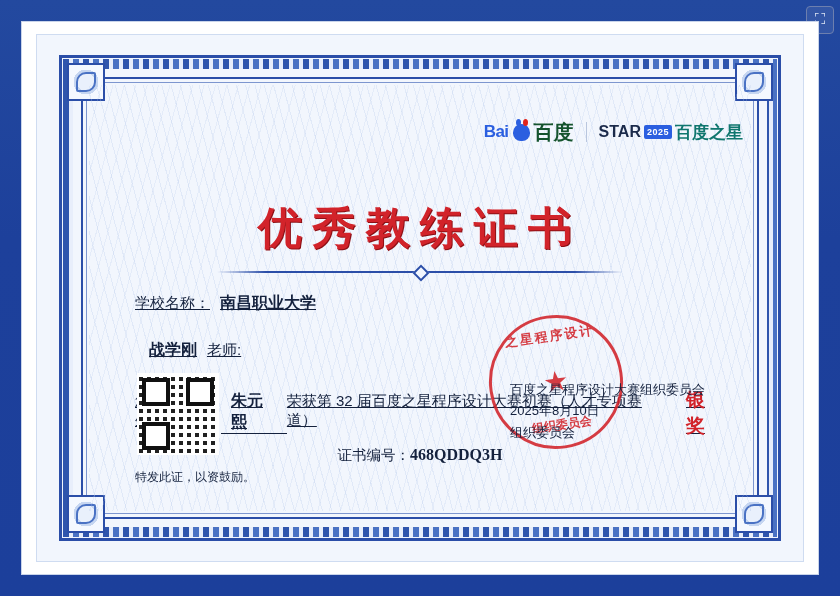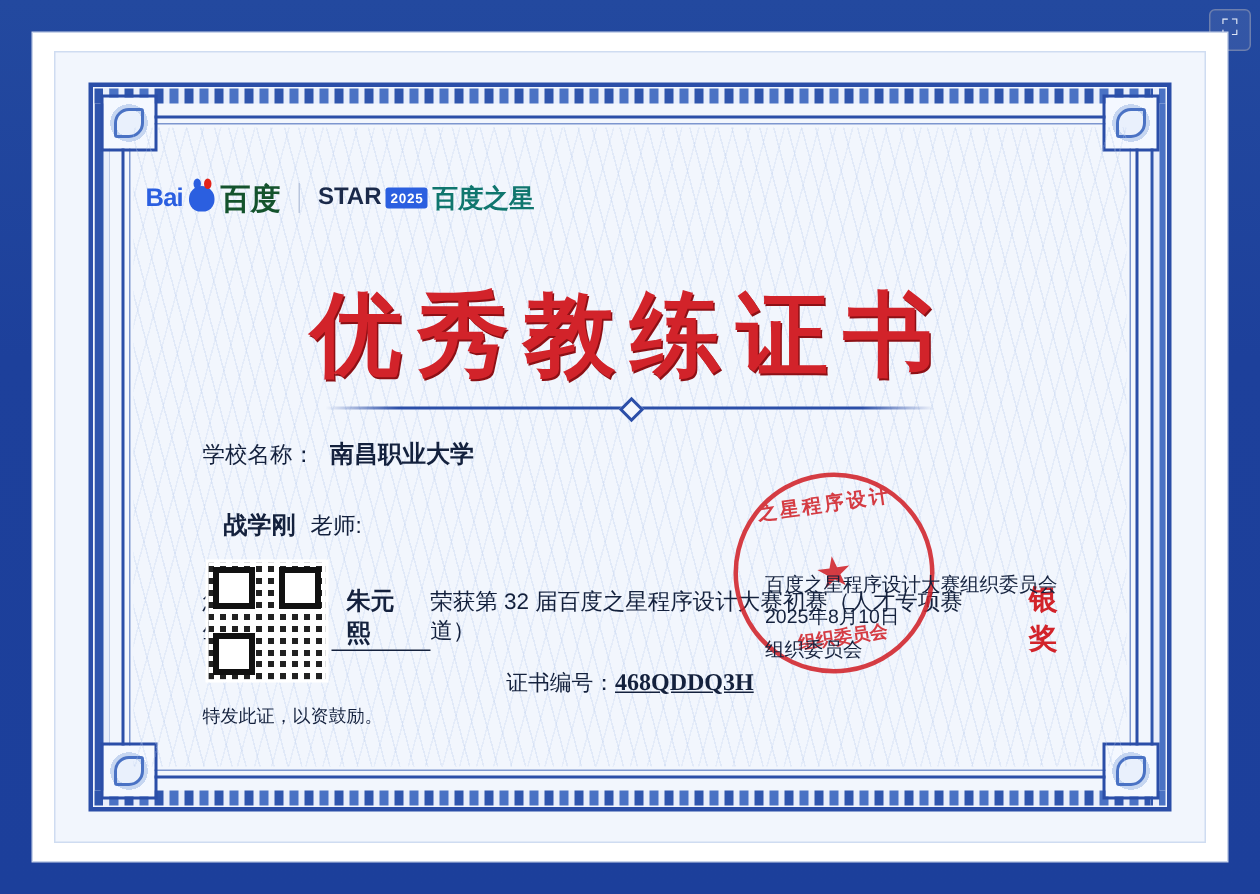--- a/index.html
+++ b/index.html
@@ -78,21 +78,21 @@
       repeating-linear-gradient(75deg, rgba(180,200,235,.28) 0 1px, transparent 1px 9px),
       repeating-linear-gradient(-75deg, rgba(180,200,235,.22) 0 1px, transparent 1px 11px);
     pointer-events:none;
   }
 
   .content{position:absolute;left:60px;top:58px;right:60px;bottom:58px;}
 
   
   .logos{
     position:absolute;left:0;right:0;top:24px;height:30px;
-    display:flex;align-items:center;justify-content:flex-start;gap:12px;
+    display:flex;align-items:center;justify-content:flex-end;gap:12px;
   }
   .baidu-logo{display:flex;align-items:center;gap:4px;}
   .baidu-paw{
     width:17px;height:17px;border-radius:50% 50% 45% 45%;
     background:#2b5fe0;position:relative;display:inline-block;
   }
   .baidu-paw:before{
     content:"";position:absolute;left:3px;top:-5px;width:5px;height:7px;
     background:#2b5fe0;border-radius:50%;
   }
@@ -108,41 +108,41 @@
     color:#1b2a4a;font-size:16px;font-weight:bold;
   }
   .star-badge .yr{
     background:#2b5fe0;color:#fff;font-size:9px;font-weight:bold;
     padding:2px 3px;border-radius:2px;letter-spacing:.5px;
   }
   .star-cn{color:#0f766e;font-size:17px;font-weight:bold;}
 
   
   .title{
-    position:absolute;left:0;right:0;top:90px;text-align:center;
-    color:#d2232a;font-size:61px;font-weight:bold;letter-spacing:10px;
+    position:absolute;left:0;right:0;top:106px;text-align:center;
+    color:#d2232a;font-size:44px;font-weight:bold;letter-spacing:10px;
     font-family:"DejaVu Sans", sans-serif;
     text-shadow:1px 1px 0 #8d1015;
   }
   .title-rule{
     position:absolute;left:120px;right:120px;top:176px;height:6px;
   }
   .title-rule:before{
     content:"";position:absolute;left:0;right:0;top:2px;height:2px;
     background:linear-gradient(90deg,rgba(43,78,168,0) 0%,#2b4ea8 12%,#2b4ea8 88%,rgba(43,78,168,0) 100%);
   }
   .title-rule:after{
     content:"";position:absolute;left:50%;top:-2px;margin-left:-5px;
     width:8px;height:8px;border:2px solid #2b4ea8;transform:rotate(45deg);
     background:#f2f6fd;
   }
 
   
   .body{position:absolute;left:38px;right:38px;top:200px;color:#14213d;}
-  .line{display:flex;align-items:baseline;margin-bottom:26px;font-size:15px;}
+  .line{display:flex;align-items:baseline;margin-bottom:26px;font-size:15px;text-decoration:underline;}
   .lbl{font-size:15px;color:#14213d;}
   .fill{
     font-size:16px;font-weight:bold;color:#14213d;padding:0 10px;
   }
   .fill.ul{border-bottom:1px solid #14213d;}
   .award{
     color:#d2232a;font-size:19px;font-weight:bold;margin-left:14px;text-align:right;
   }
   .note{margin-top:30px;font-size:12px;color:#14213d;}
 
@@ -189,21 +189,21 @@
   .qr:after{right:3px;top:3px;}
   .qr-eye3{
     position:absolute;left:3px;bottom:3px;width:20px;height:20px;
     border:4px solid #111;background:#fff;
   }
 
   .cert-no{
     position:absolute;left:0;right:0;bottom:38px;text-align:center;
     font-size:14.5px;color:#14213d;
   }
-  .cert-no b{font-family:"Liberation Serif", serif;font-size:16px;text-decoration:underline;}
+  .cert-no b{font-family:"Liberation Serif", serif;font-size:16px;}
 </style>
 </head>
 <body>
 
 <div class="page">
 
   <div class="corner-btn">⛶</div>
 
   <div class="cert">
     <div class="panel">

